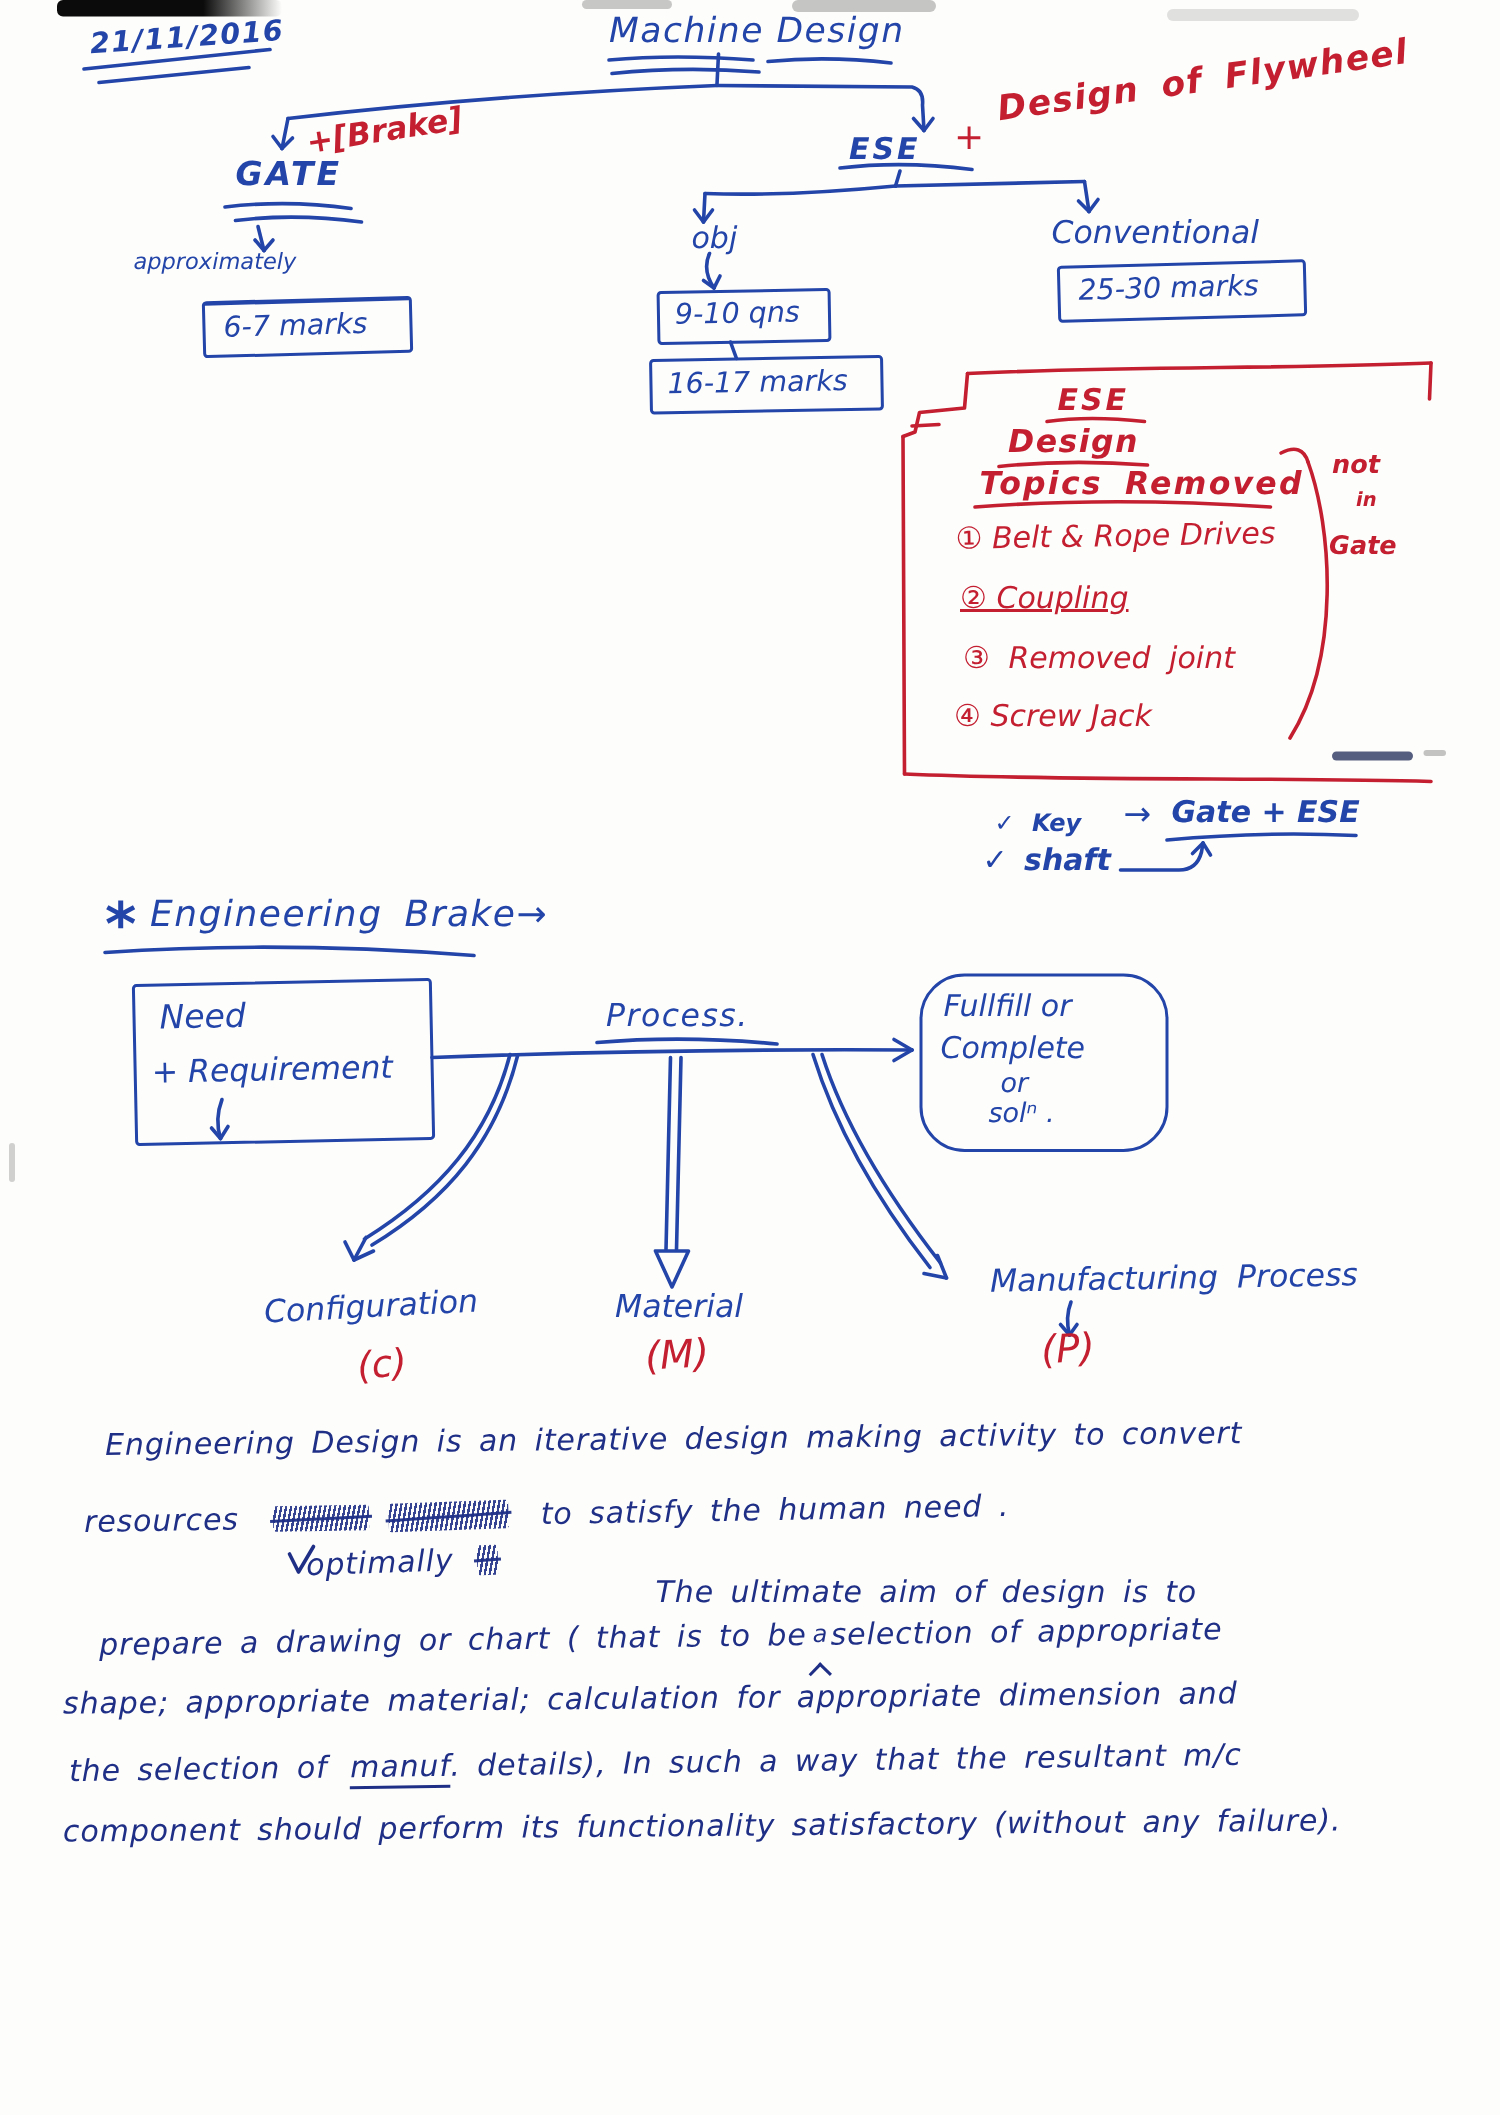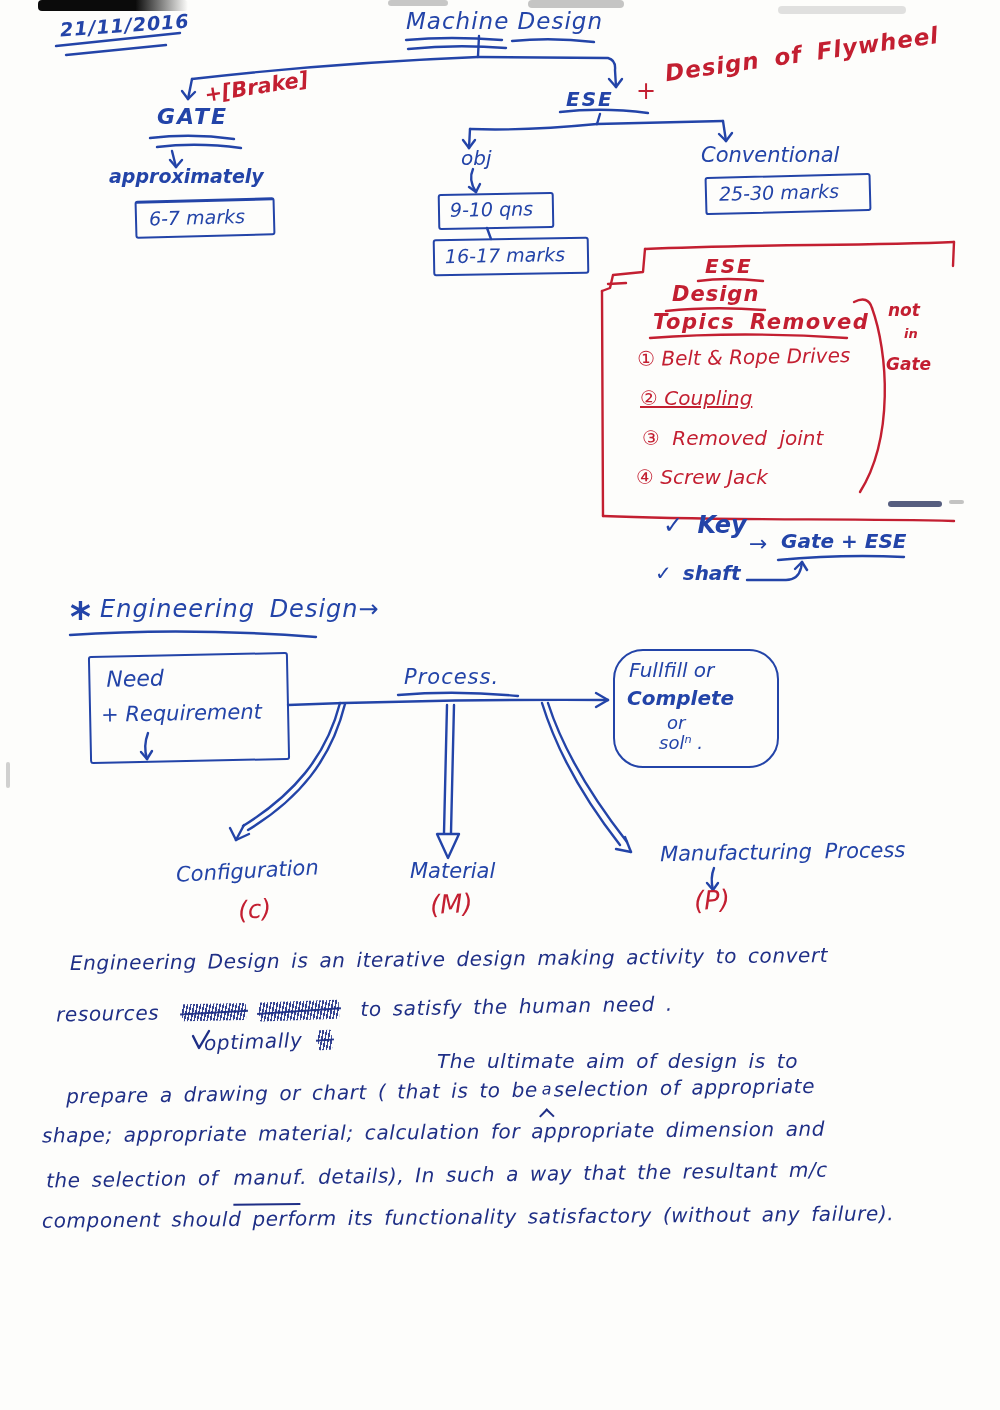--- a/index.html
+++ b/index.html
@@ -27,21 +27,21 @@
   }
   .scribble::after{
     content:"";position:absolute;left:-2px;right:-2px;top:45%;height:2.4px;
     background:rgba(31,47,134,.95);transform:rotate(-2deg);
   }
   .caret-v{
     display:inline-block;width:9px;height:9px;
     border-top:2.2px solid var(--ink);border-left:2.2px solid var(--ink);
     transform:rotate(45deg);
   }
-  .manuf-underline{border-bottom:2.2px solid var(--ink);padding-bottom:14px;}
+  .manuf-underline{border-bottom:2.2px solid var(--ink);padding-bottom:1px;}
   .smudge{position:absolute;border-radius:4px;}
 </style>
 </head>
 <body>
 
 <div id="canvas">
 
   <div class="smudge" style="left:38px;top:0;width:150px;height:11px;background:linear-gradient(90deg,#0b0b0b 65%,rgba(11,11,11,0));"></div>
   <div class="smudge" style="left:388px;top:0;width:60px;height:6px;background:#9a9a9a;opacity:.55;"></div>
   <div class="smudge" style="left:528px;top:0;width:96px;height:8px;background:#8d8d8d;opacity:.5;"></div>
@@ -189,21 +189,21 @@
         <path d="M872,308 C888,352 894,438 860,492"></path>
       </g>
     </g>
   </svg>
 
   <div class="abs hw" style="left:60px;top:15px;font-size:19px;font-weight:bold;transform:rotate(-4deg);letter-spacing:1px;">21/11/2016</div>
   <div class="abs hw" style="left:406px;top:9px;font-size:23px;letter-spacing:1px;">Machine Design</div>
 
   <div class="abs hw" style="left:157px;top:105px;font-size:22px;font-weight:bold;letter-spacing:2px;">GATE</div>
   <div class="abs hwr" style="left:204px;top:76px;font-size:21px;font-weight:bold;transform:rotate(-9deg);">+[Brake]</div>
-  <div class="abs hw" style="left:109px;top:166px;font-size:19px;font-weight:bold;">approximately</div>
+  <div class="abs hw" style="left:89px;top:166px;font-size:15px;">approximately</div>
   <div class="abs hbox" style="left:135px;top:199px;width:136px;height:33px;transform:rotate(-1.5deg);border-top-width:3px;">
     <div class="hw" style="font-size:19px;padding:5px 0 0 12px;">6-7 marks</div>
   </div>
 
   <div class="abs hw" style="left:566px;top:88px;font-size:20px;font-weight:bold;letter-spacing:2px;">ESE</div>
   <div class="abs hw" style="left:636px;top:78px;font-size:24px;color:#c31f31;">+</div>
   <div class="abs hwr" style="left:664px;top:42px;font-size:23px;font-weight:bold;transform:rotate(-8deg);letter-spacing:1px;word-spacing:6px;">Design of Flywheel</div>
 
   <div class="abs hw" style="left:461px;top:147px;font-size:20px;">obj</div>
   <div class="abs hbox" style="left:438px;top:193px;width:112px;height:32px;transform:rotate(-1deg);">
@@ -222,38 +222,38 @@
   <div class="abs hwr" style="left:672px;top:283px;font-size:21px;font-weight:bold;letter-spacing:1px;">Design</div>
   <div class="abs hwr" style="left:653px;top:311px;font-size:21px;font-weight:bold;letter-spacing:1.5px;word-spacing:6px;">Topics Removed</div>
   <div class="abs hwr" style="left:637px;top:346px;font-size:20px;transform:rotate(-1deg);">① Belt &amp; Rope Drives</div>
   <div class="abs hwr" style="left:640px;top:387px;font-size:20px;text-decoration:underline;">② Coupling</div>
   <div class="abs hwr" style="left:642px;top:427px;font-size:20px;word-spacing:6px;">③ Removed joint</div>
   <div class="abs hwr" style="left:636px;top:466px;font-size:20px;">④ Screw Jack</div>
   <div class="abs hwr" style="left:888px;top:301px;font-size:17px;font-weight:bold;">not</div>
   <div class="abs hwr" style="left:904px;top:327px;font-size:13px;font-weight:bold;">in</div>
   <div class="abs hwr" style="left:886px;top:355px;font-size:17px;font-weight:bold;">Gate</div>
 
-  <div class="abs hw" style="left:663px;top:512px;font-size:24px;font-weight:bold;word-spacing:6px;">✓ Key</div>
+  <div class="abs hw" style="left:663px;top:540px;font-size:16px;font-weight:bold;word-spacing:6px;">✓ Key</div>
   <div class="abs hw" style="left:749px;top:532px;font-size:22px;">→</div>
   <div class="abs hw" style="left:781px;top:530px;font-size:20px;font-weight:bold;">Gate + ESE</div>
   <div class="abs hw" style="left:655px;top:562px;font-size:20px;font-weight:bold;word-spacing:4px;">✓ shaft</div>
 
   <div class="abs hw" style="left:70px;top:595px;font-size:40px;font-weight:bold;">*</div>
-  <div class="abs hw" style="left:100px;top:596px;font-size:24px;letter-spacing:1px;word-spacing:6px;">Engineering Design→</div>
+  <div class="abs hw" style="left:100px;top:596px;font-size:24px;letter-spacing:1px;word-spacing:6px;">Engineering Brake→</div>
 
   <div class="abs hbox" style="left:89px;top:654px;width:196px;height:104px;transform:rotate(-1.2deg);border-width:2.6px;">
     <div class="hw" style="font-size:22px;padding:10px 0 0 16px;">Need</div>
     <div class="hw" style="font-size:21px;padding:12px 0 0 10px;">+ Requirement</div>
   </div>
 
   <div class="abs hw" style="left:404px;top:666px;font-size:21px;letter-spacing:1px;text-align:right;">Process.</div>
 
   <div class="abs hbox" style="left:613px;top:649px;width:162px;height:115px;border-width:2.6px;border-radius:30px;">
     <div class="hw" style="font-size:20px;padding:8px 0 0 14px;">Fullfill or</div>
-    <div class="hw" style="font-size:20px;padding:6px 0 0 12px;font-weight:bold;">Complete</div>
+    <div class="hw" style="font-size:20px;padding:6px 0 0 12px;">Complete</div>
     <div class="hw" style="font-size:18px;padding:4px 0 0 52px;">or</div>
     <div class="hw" style="font-size:18px;padding:0 0 0 44px;">solⁿ .</div>
   </div>
 
   <div class="abs hw" style="left:176px;top:860px;font-size:21px;transform:rotate(-3deg);">Configuration</div>
   <div class="abs hwr" style="left:238px;top:896px;font-size:25px;transform:rotate(-5deg);">(c)</div>
   <div class="abs hw" style="left:410px;top:860px;font-size:21px;">Material</div>
   <div class="abs hwr" style="left:430px;top:890px;font-size:26px;transform:rotate(-3deg);">(M)</div>
   <div class="abs hw" style="left:660px;top:841px;font-size:21px;transform:rotate(-1deg);word-spacing:6px;">Manufacturing Process</div>
   <div class="abs hwr" style="left:694px;top:886px;font-size:26px;transform:rotate(-3deg);">(P)</div>

